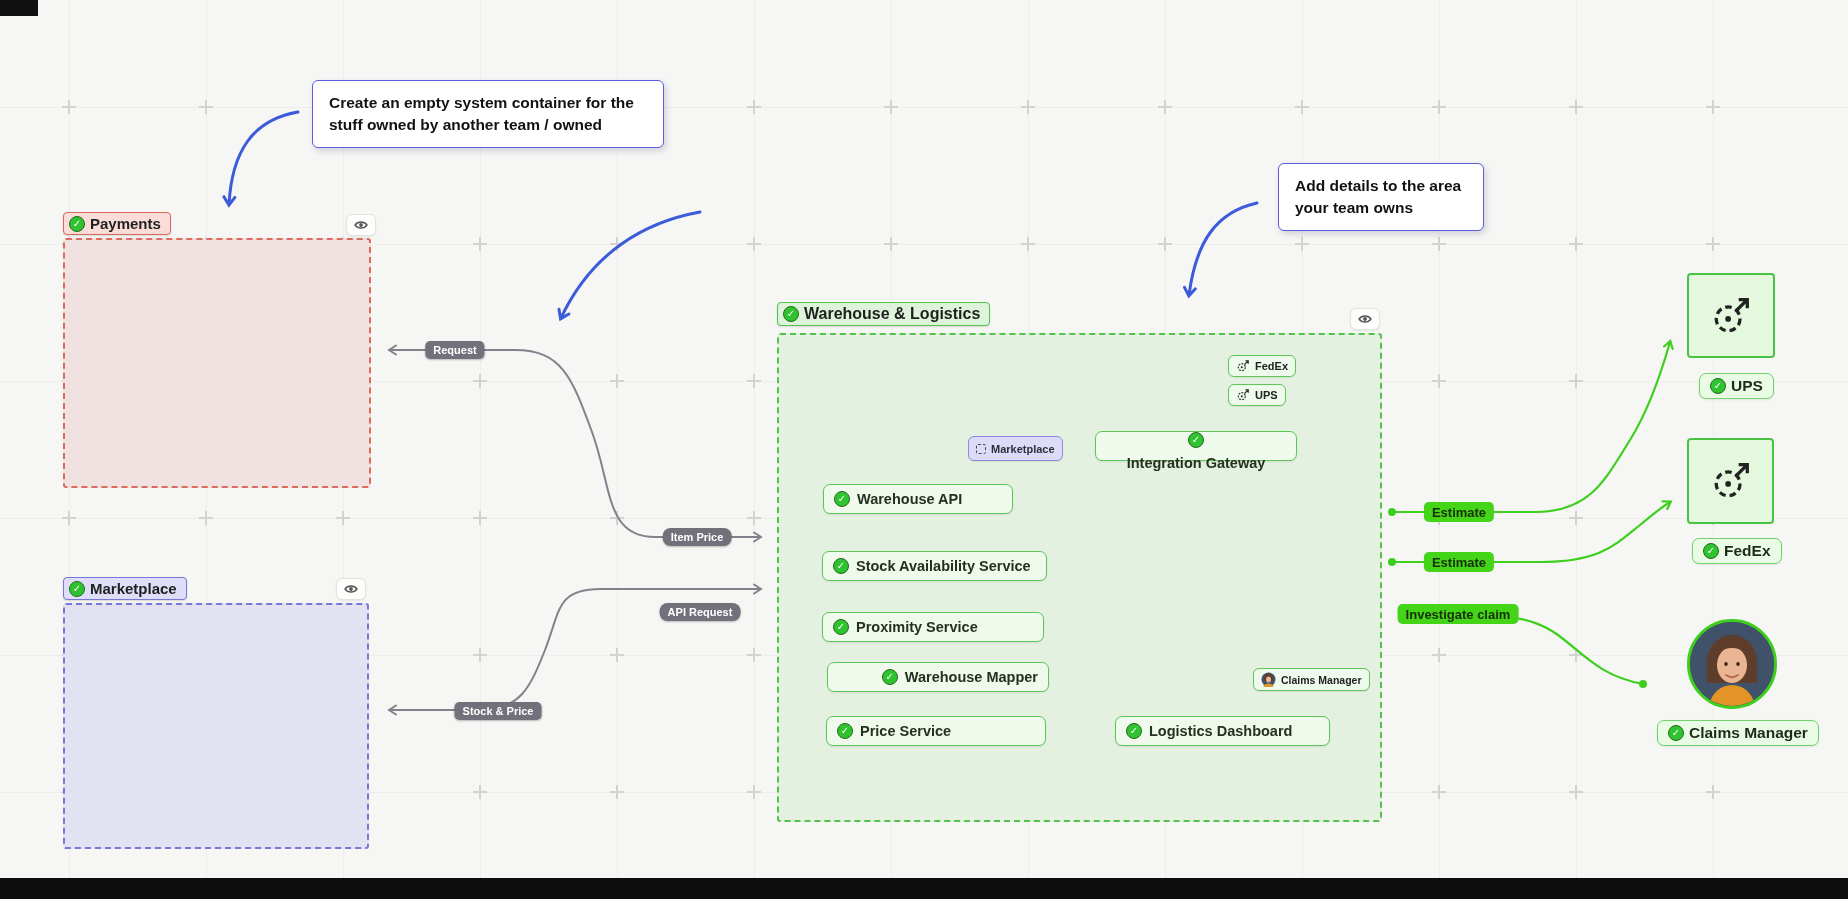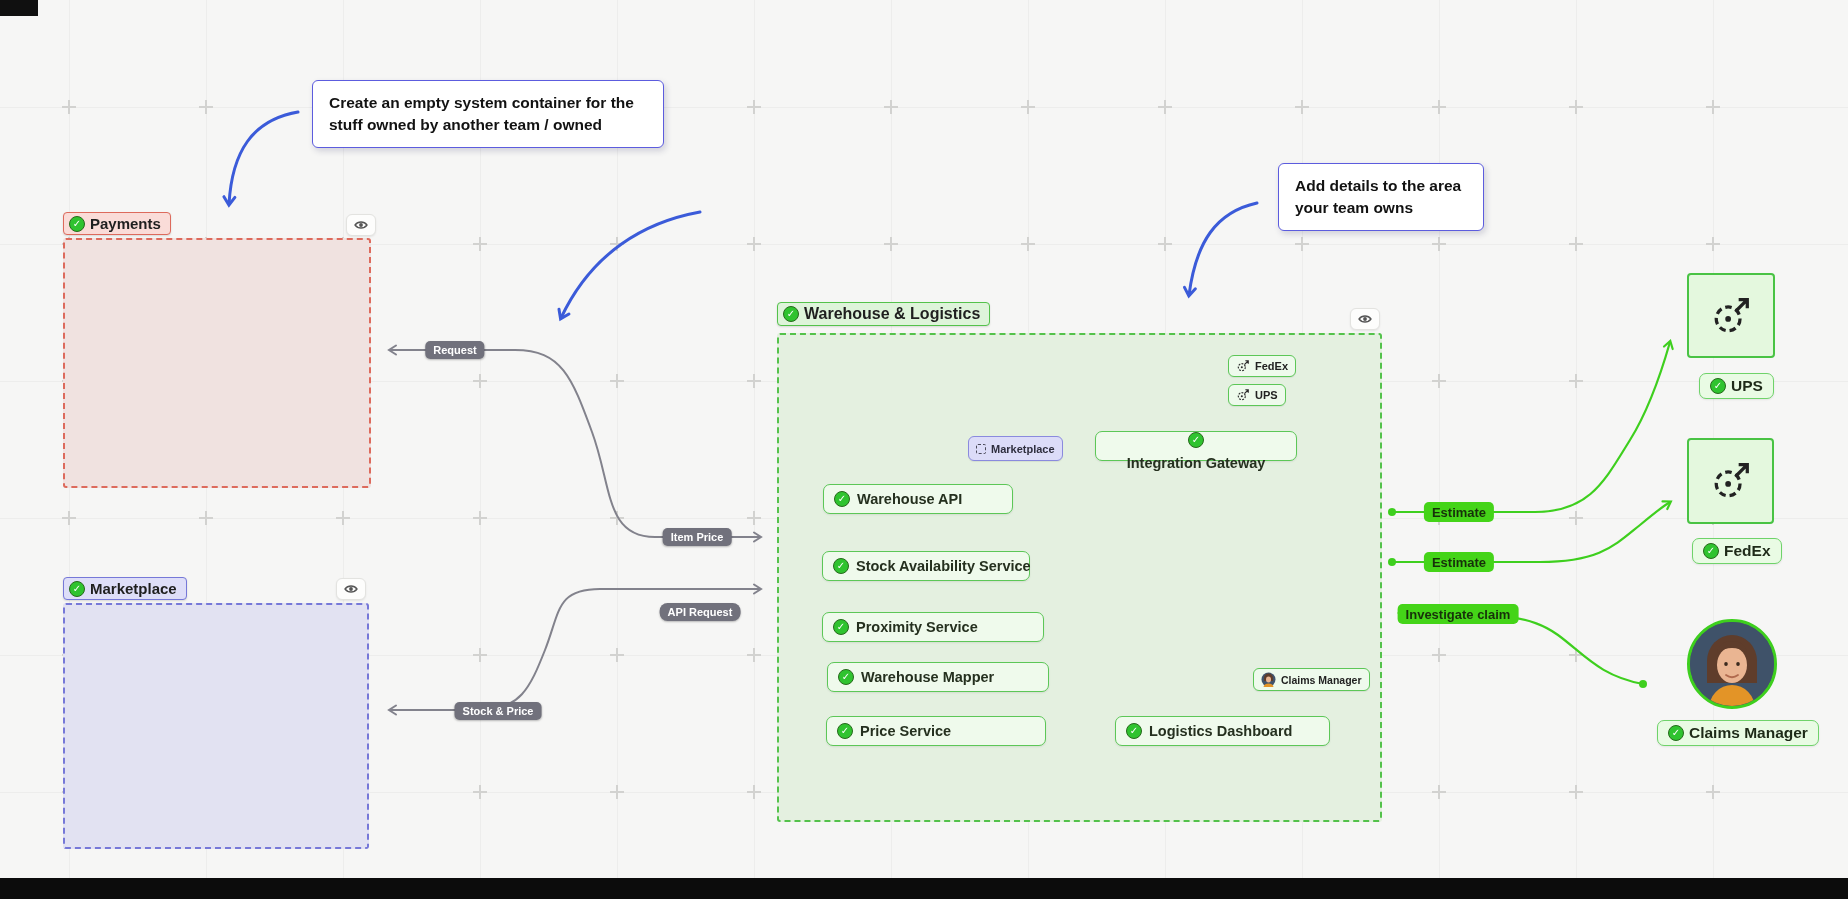--- a/index.html
+++ b/index.html
@@ -280,31 +280,31 @@
   <div class="chip chip-purple" style="left:968px;top:436px;height:25px;">
     <span class="dashed-box-icon"></span>
     <span>Marketplace</span>
   </div>
 
   <div class="node" style="left:823px;top:484px;width:190px;height:30px;">
     <span class="chk"></span>
     <span>Warehouse API</span>
   </div>
 
-  <div class="node" style="left:822px;top:551px;width:208px;height:30px;">
+  <div class="node" style="left:822px;top:551px;width:225px;height:30px;">
     <span class="chk"></span>
     <span>Stock Availability Service</span>
   </div>
 
   <div class="node" style="left:822px;top:612px;width:222px;height:30px;">
     <span class="chk"></span>
     <span>Proximity Service</span>
   </div>
 
-  <div class="node" style="left:827px;top:662px;width:222px;height:30px;">
+  <div class="node" style="left:827px;top:662px;width:222px;height:30px;justify-content:flex-end;">
     <span class="chk"></span>
     <span>Warehouse Mapper</span>
   </div>
 
   <div class="node" style="left:826px;top:716px;width:220px;height:30px;">
     <span class="chk"></span>
     <span>Price Service</span>
   </div>
 
   <div class="node" style="left:1095px;top:431px;width:202px;height:30px;flex-direction:column;">
@@ -388,21 +388,21 @@
         <path d="M39,56 q6,4.5 12,0" fill="none" stroke="#b06a4e" stroke-width="1.8" stroke-linecap="round"></path>
       </g>
     </svg>
   </div>
   <div class="ext-label" style="left:1657px;top:720px;">
     <span class="chk"></span>
     <span>Claims Manager</span>
   </div>
 
   <div class="elabel elabel-gray" style="left:455px;top:350px;">Request</div>
-  <div class="elabel elabel-gray" style="left:697px;top:537px;">Item Price</div>
+  <div class="elabel elabel-gray" style="left:697px;top:537px;border-radius:8px;">Item Price</div>
   <div class="elabel elabel-gray" style="left:700px;top:612px;border-radius:8px;">API Request</div>
   <div class="elabel elabel-gray" style="left:451px;top:711px;margin-left:47px;">Stock &amp; Price</div>
   <div class="elabel elabel-green" style="left:1459px;top:512px;">Estimate</div>
   <div class="elabel elabel-green" style="left:1459px;top:562px;">Estimate</div>
   <div class="elabel elabel-green" style="left:1458px;top:614px;">Investigate claim</div>
 
   <div class="annotation" style="left:312px;top:80px;width:352px;">Create an empty system container for the stuff owned by another team / owned</div>
   <div class="annotation" style="left:1278px;top:163px;width:206px;">Add details to the area your team owns</div>
 
   <div class="corner-chip"></div>

